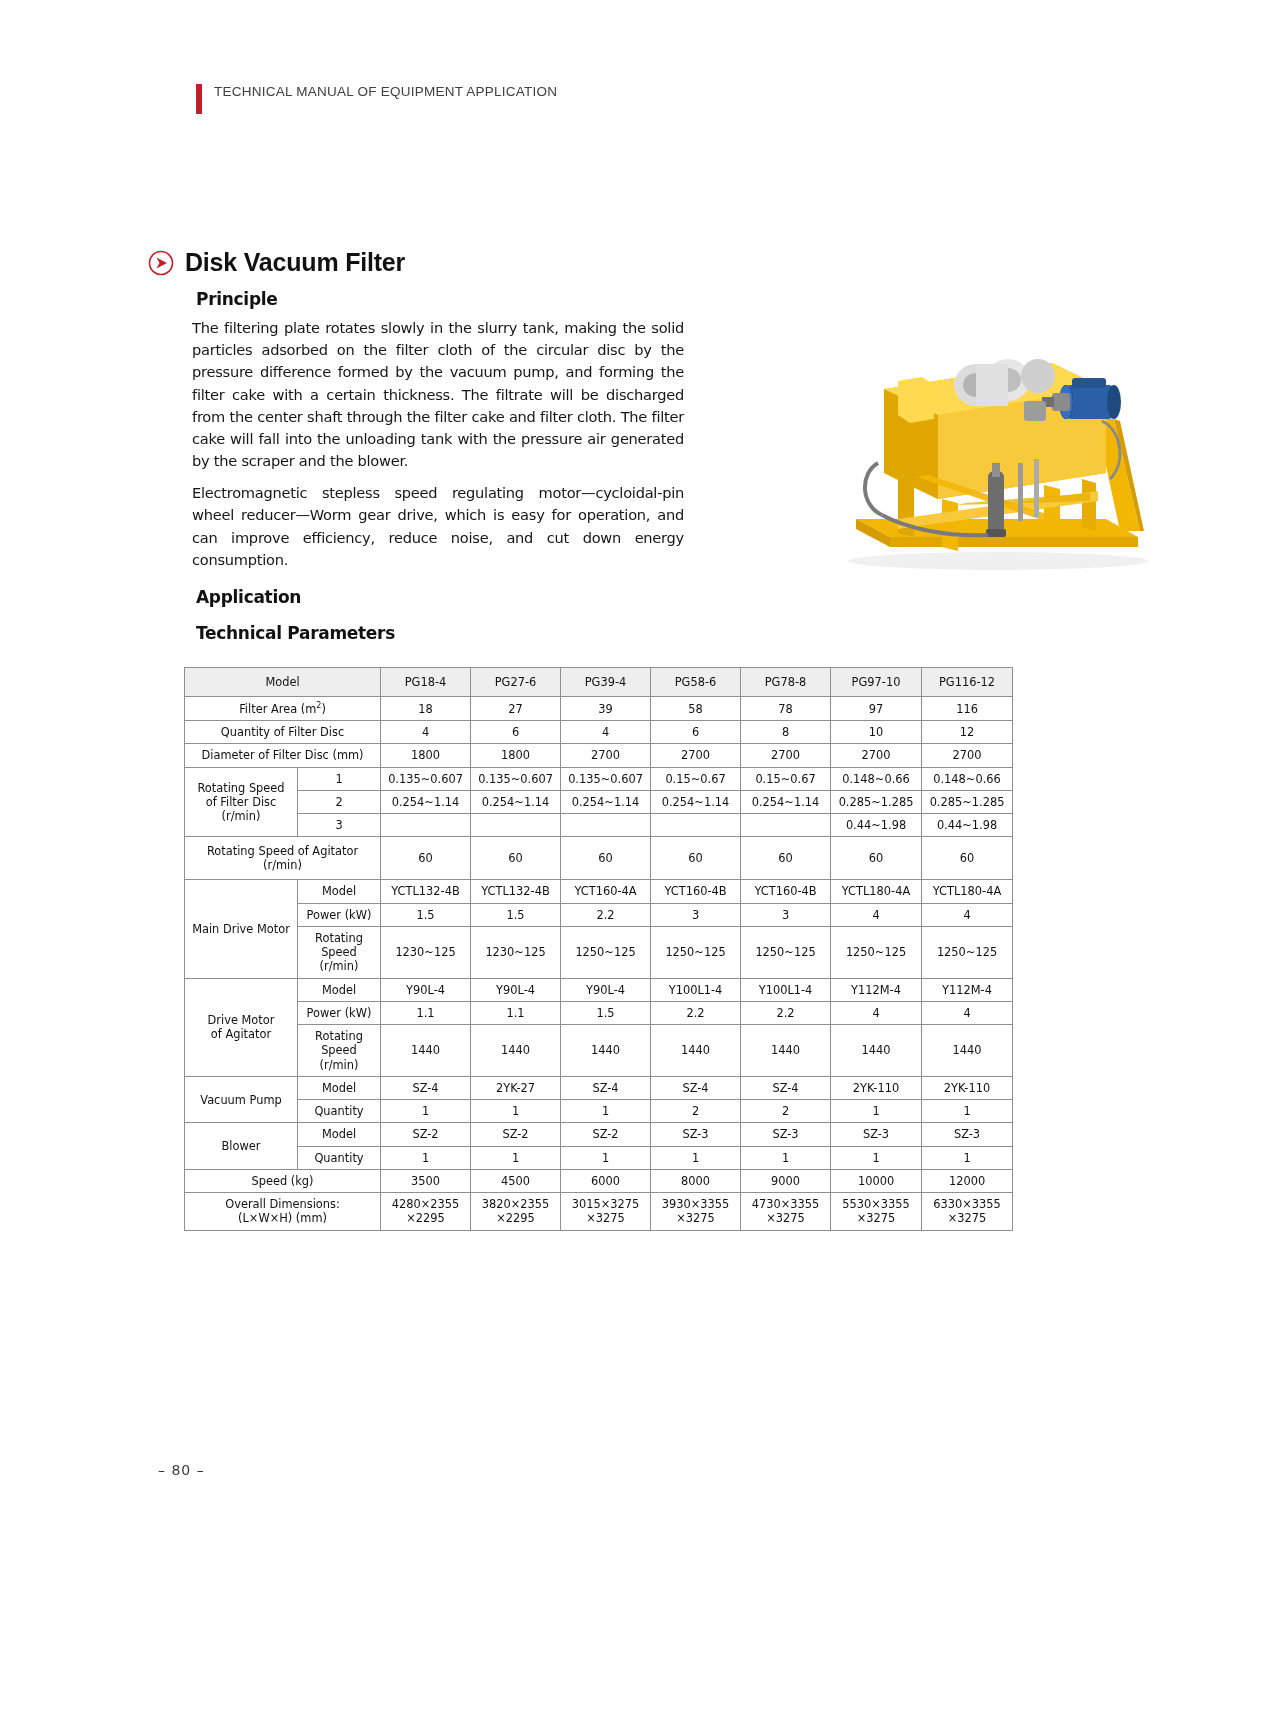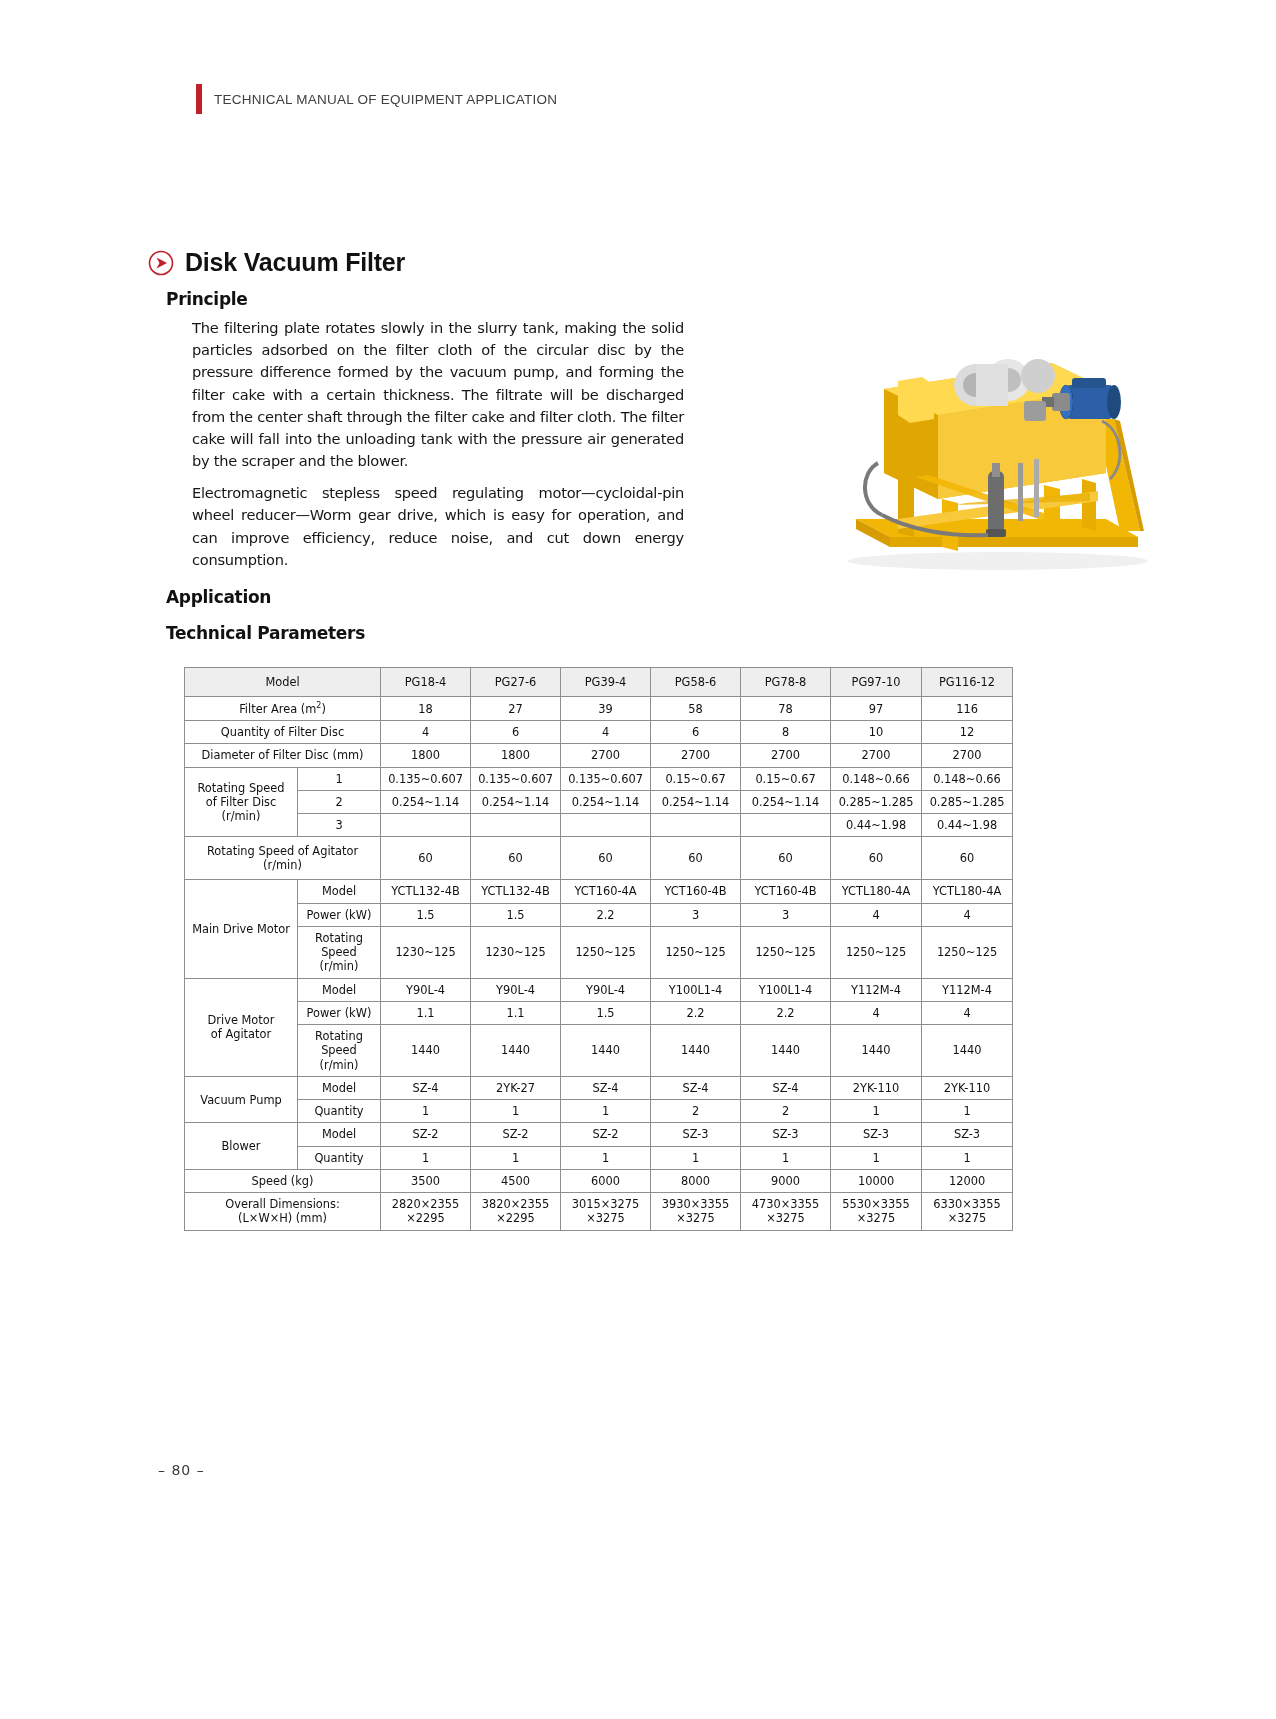--- a/index.html
+++ b/index.html
@@ -15,21 +15,20 @@
     position: relative;
     overflow: hidden;
   }
 
   
   .page-header {
     position: absolute;
     left: 148px;
     top: 84px;
     display: flex;
-    align-items: center;
     gap: 12px;
     padding-left: 48px;
   }
   .header-bar {
     width: 6px;
     height: 30px;
     background: #c0202a;
   }
   .header-text {
     font-family: "Liberation Sans", sans-serif;
@@ -67,21 +66,21 @@
     color: #111111;
     letter-spacing: -0.2px;
   }
 
   
   .sec-head {
     font-family: "DejaVu Sans", sans-serif;
     font-size: 17px;
     font-weight: bold;
     color: #111111;
-    margin: 0 0 8px 18px;
+    margin: 0 0 8px 48px;
     letter-spacing: -0.3px;
   }
   .sec-head.tight { margin-top: 16px; }
 
   .body-text {
     font-family: "DejaVu Sans", sans-serif;
     font-size: 14.6px;
     line-height: 1.52;
     color: #151515;
     margin: 0 0 10px 34px;
@@ -471,21 +470,21 @@
           <td>10000</td>
           <td>12000</td>
         </tr>
 
         <tr>
           <td colspan="2" class="rowlabel">
             <div>Overall Dimensions:</div>
             <div>(L×W×H) (mm)</div>
           </td>
           <td>
-            <div>2820×2355</div>
+            <div>4280×2355</div>
             <div>×2295</div>
           </td>
           <td>
             <div>3820×2355</div>
             <div>×2295</div>
           </td>
           <td>
             <div>3015×3275</div>
             <div>×3275</div>
           </td>

